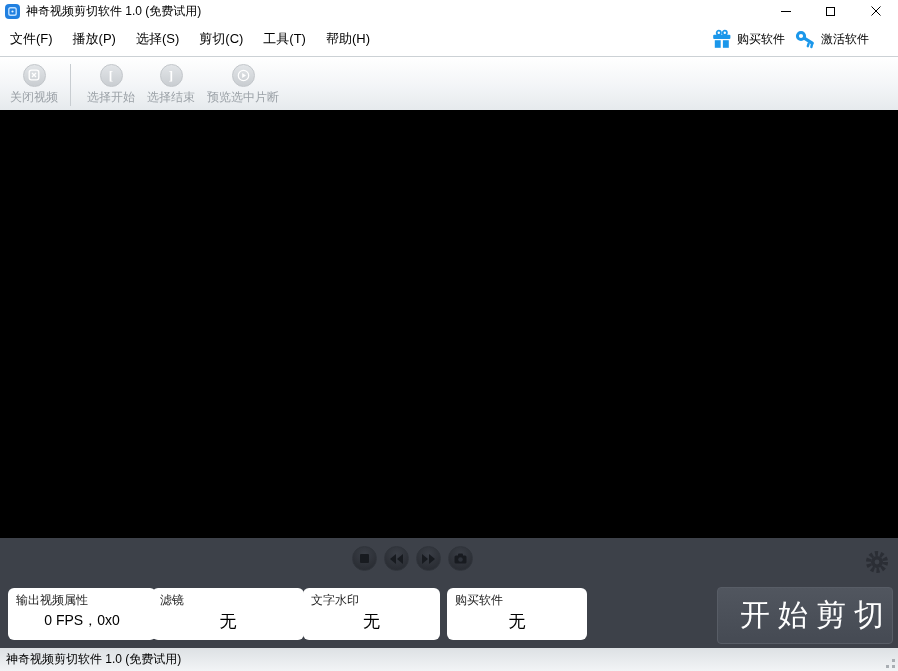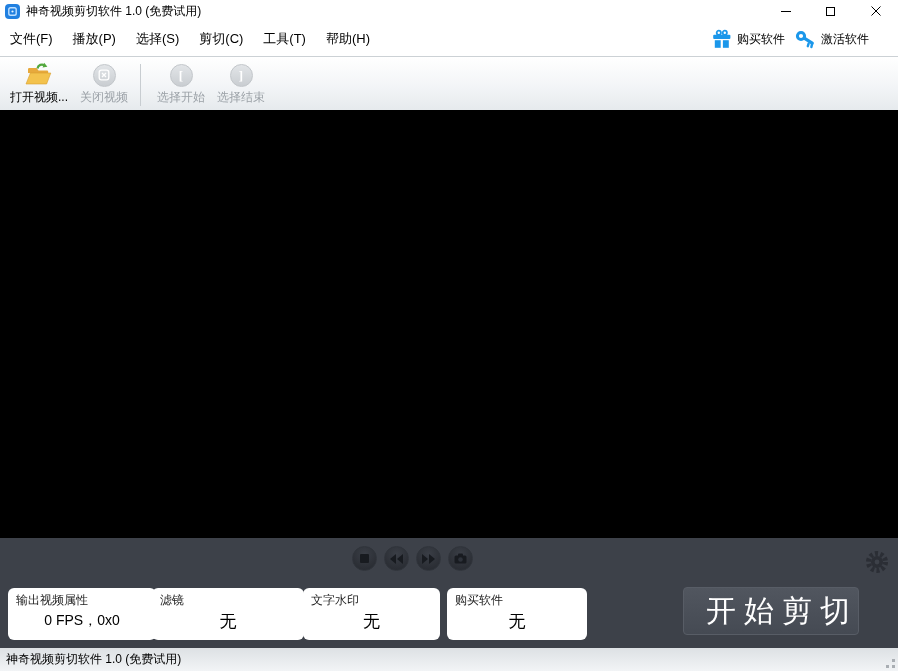--- a/index.html
+++ b/index.html
@@ -45,21 +45,21 @@
   .info-box { position:absolute; bottom:8px; height:52px; background:#ffffff; border-radius:6px; padding-top:4px; }
   .info-label { font-family:"Liberation Serif", serif; font-size:12px; color:#1d1d1d; padding-left:8px; }
   .info-value { text-align:center; font-weight:normal; color:#000; margin-top:3px; }
   .val-mono { font-size:14px; font-family:"Liberation Sans", sans-serif; }
   .val-serif { font-size:17px; font-family:"Liberation Serif", serif; margin-top:1px; }
   .box-1 { left:8px;   width:148px; }
   .box-2 { left:152px; width:152px; }
   .box-3 { left:303px; width:137px; }
   .box-4 { left:447px; width:140px; }
 
-  .start-btn { position:absolute; left:683px; top:49px; width:176px; height:48px; border-radius:4px;
+  .start-btn { position:absolute; left:717px; top:49px; width:176px; height:57px; border-radius:4px;
                background:linear-gradient(#51565f, #454a53); border:1px solid #585d66;
                color:#fff; font-family:"Liberation Serif", serif; font-size:30px; letter-spacing:8px;
                display:flex; align-items:center; justify-content:center; padding-left:22px; cursor:default; }
 
   
   .statusbar { height:23px; background:linear-gradient(#dde1e4, #f2f4f6); font-size:12px; color:#000;
                line-height:22px; padding-left:6px; position:relative; flex:0 0 auto; }
 </style>
 </head>
 <body>
@@ -114,31 +114,20 @@
           <line x1="9.2" y1="8.2" x2="17.2" y2="13.2" stroke="#1b97ea" stroke-width="3.2" stroke-linecap="round"></line>
           <line x1="13.6" y1="13.6" x2="12.8" y2="16.2" stroke="#1b97ea" stroke-width="2.4" stroke-linecap="round"></line>
           <line x1="17.2" y1="13.2" x2="16.4" y2="17.0" stroke="#1b97ea" stroke-width="2.4" stroke-linecap="round"></line>
         </svg>
         <span>激活软件</span>
       </div>
     </div>
   </div>
 
   <div class="toolbar">
-    <div class="tool-btn">
-      <div class="tool-icon">
-        <svg width="30" height="26" viewBox="0 0 30 26">
-          <path d="M4 11 V7.2 a1.2 1.2 0 0 1 1.2-1.2 h7.3 l2 2.4 H23 a1.2 1.2 0 0 1 1.2 1.2 V12" fill="#e7a93c"></path>
-          <path d="M2 22 L6.4 11 h20.4 L22.6 22 z" fill="#f3c24d" stroke="#d99e2b" stroke-width="0.6"></path>
-          <path d="M13.5 6.5 C14 2.8 18 1.6 20.6 3.4" fill="none" stroke="#52a83e" stroke-width="2.2"></path>
-          <polygon points="20.2,0.8 23.4,4.8 18.6,5.6" fill="#52a83e"></polygon>
-        </svg>
-      </div>
-      <div class="tool-label">打开视频...</div>
-    </div>
 
     <div class="tool-btn disabled">
       <div class="tool-icon">
         <div class="gray-circle">
           <svg width="12" height="12" viewBox="0 0 12 12">
             <rect x="1.2" y="1.2" width="9.6" height="9.6" rx="2.2" fill="none" stroke="#fff" stroke-width="1.3"></rect>
             <path d="M4 4 l4 4 M8 4 l-4 4" stroke="#fff" stroke-width="1.3"></path>
           </svg>
         </div>
       </div>
@@ -158,20 +147,31 @@
 
     <div class="tool-btn disabled">
       <div class="tool-icon">
         <div class="gray-circle">
             <span class="bracket-glyph">]</span>
           </div>
       </div>
       <div class="tool-label">选择结束</div>
     </div>
 
+    <div class="tool-btn disabled">
+      <div class="tool-icon">
+        <div class="gray-circle">
+          <svg width="13" height="13" viewBox="0 0 13 13">
+            <circle cx="6.5" cy="6.5" r="5.2" fill="none" stroke="#fff" stroke-width="1.2"></circle>
+            <polygon points="5.2,4 9,6.5 5.2,9" fill="#fff"></polygon>
+          </svg>
+        </div>
+      </div>
+      <div class="tool-label">预览选中片断</div>
+    </div>
   </div>
 
   <div class="video-area"></div>
 
   <div class="panel">
 
     <div class="playback">
       <div class="pb-btn">
         <svg width="9" height="9" viewBox="0 0 9 9">
             <rect width="9" height="9" rx="1" fill="#181b20"></rect>

